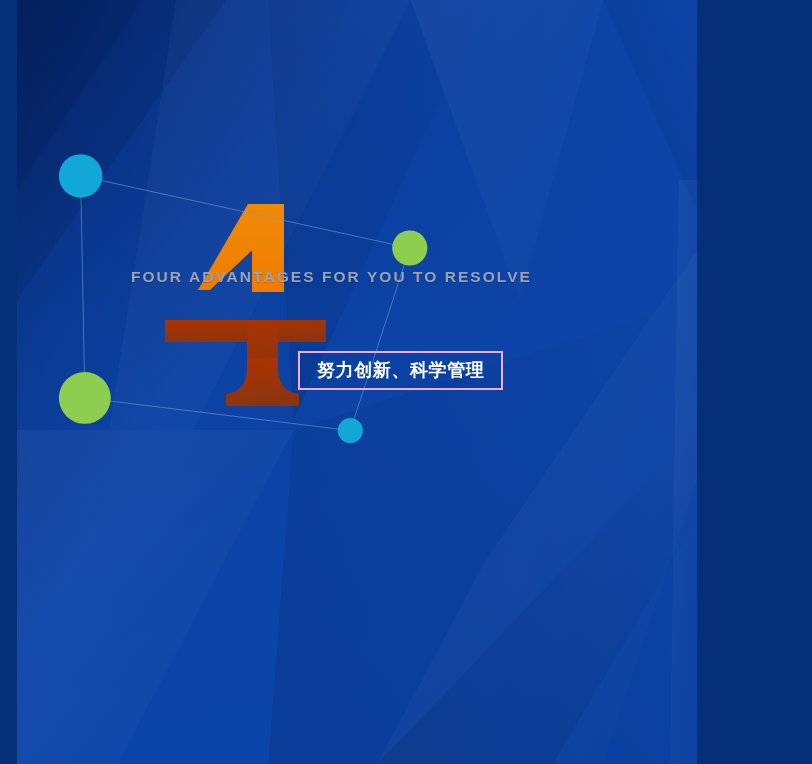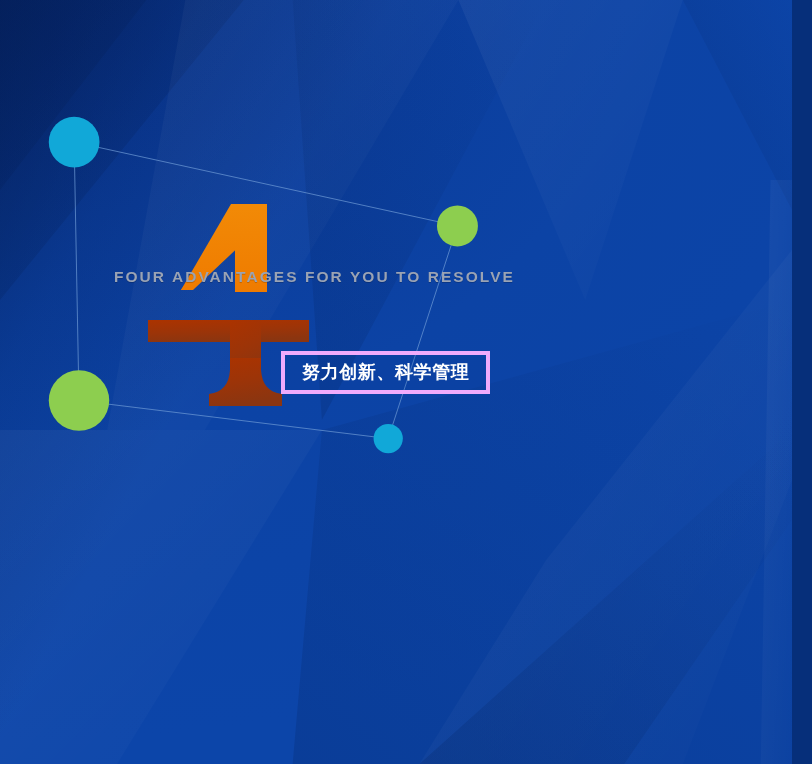--- a/index.html
+++ b/index.html
@@ -7,24 +7,25 @@
     margin: 0;
     padding: 0;
     background: #062f7a;
   }
   body {
     font-family: "Liberation Sans", "DejaVu Sans", sans-serif;
   }
 
   #stage {
     position: relative;
-    width: 792px;
+    width: 680px;
     height: 764px;
     overflow: hidden;
     background: #000000;
+    margin-left: 17px;
   }
 
   
   .bg-base {
     position: absolute;
     inset: 0;
     background:
       radial-gradient(130% 95% at 4% 2%, #0a3691 0%, #0b3d9b 28%, #0c43a5 58%, #0c45a9 100%);
   }
   .bg-vignette {
@@ -90,21 +91,21 @@
   }
   .badge-row {
     position: absolute;
     left: 281px;
     top: 351px;
   }
   .badge {
     display: inline-block;
     box-sizing: border-box;
     padding: 7px 17px 8px;
-    border: 4px solid #f0abfc;
+    border: 2px solid #f0abfc;
     color: #ffffff;
     font-size: 18px;
     line-height: 20px;
     font-weight: bold;
     letter-spacing: 0.6px;
     white-space: nowrap;
     background: rgba(10,60,150,0.12);
   }
 </style>
 </head>

